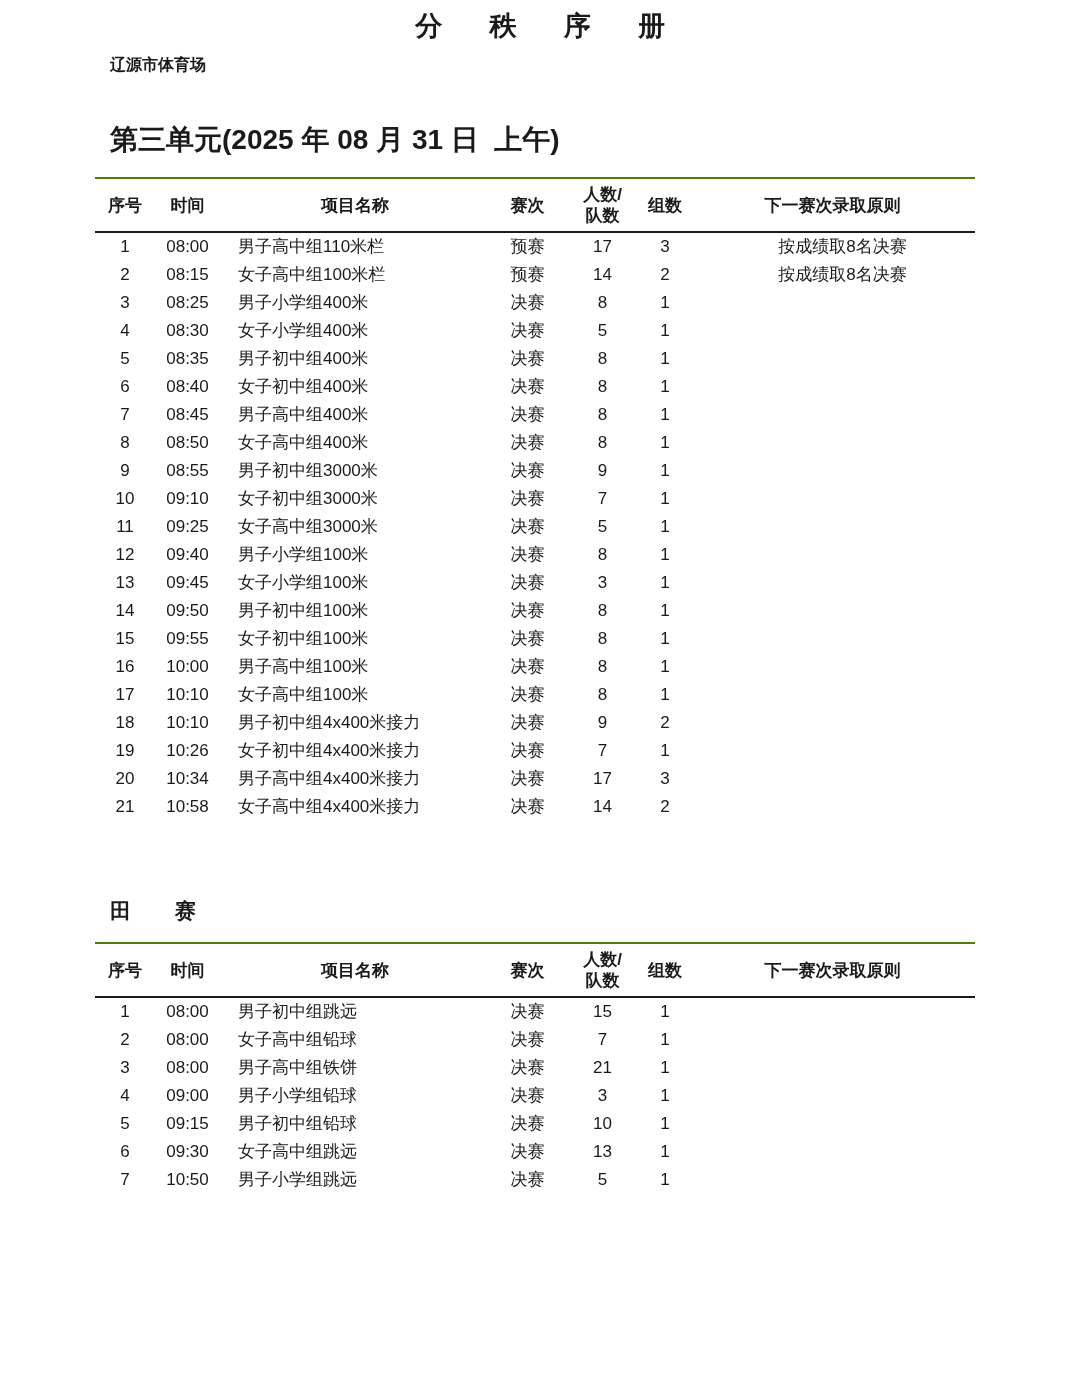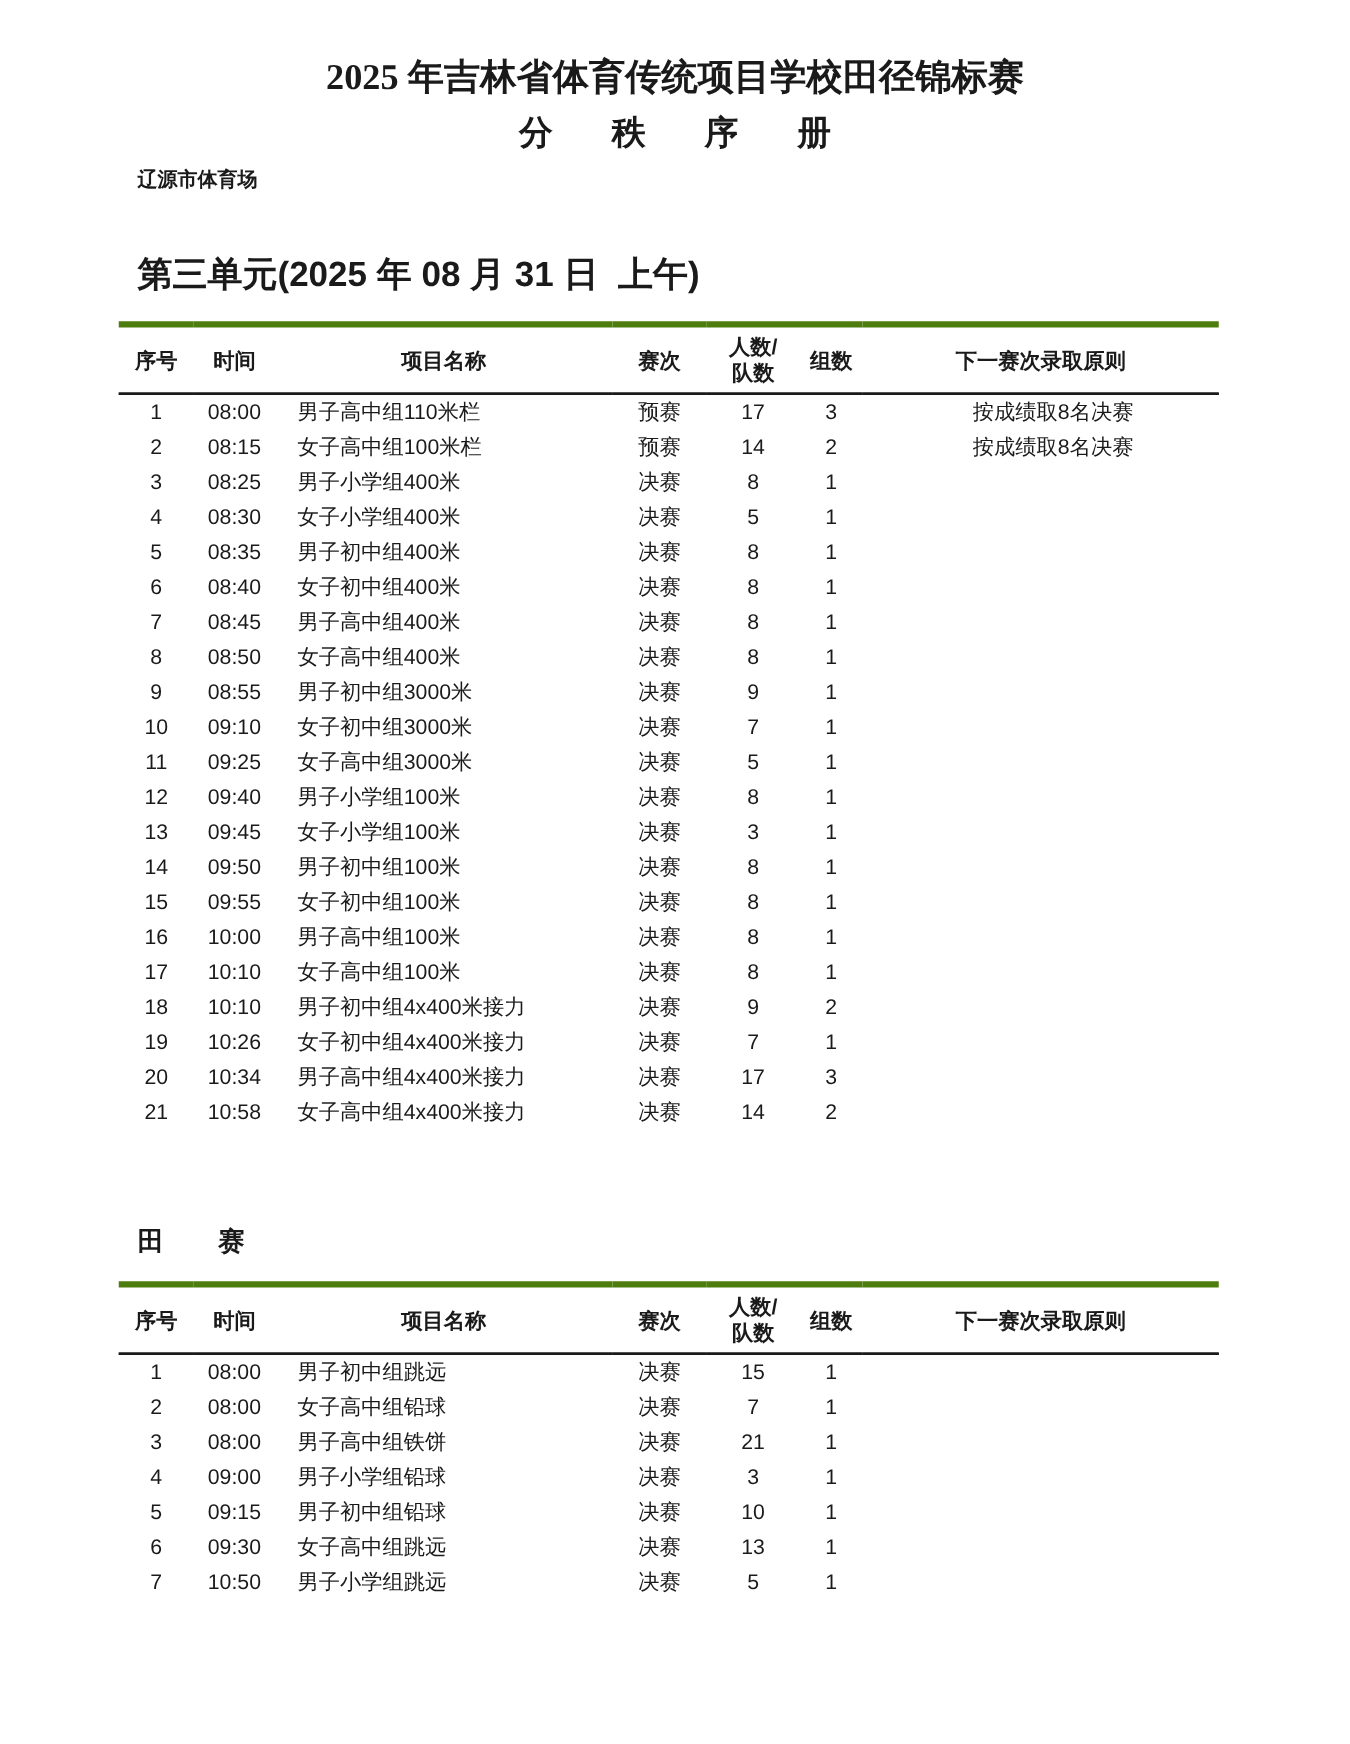--- a/index.html
+++ b/index.html
@@ -47,21 +47,21 @@
     letter-spacing:0.9em;
     white-space:pre;
   }
   .section-heading.field{margin-top:76px;}
 
   table.sched{
     width:880px;
     margin:18px 0 0 95px;
     border-collapse:collapse;
     table-layout:fixed;
-    border-top:5px solid #4d7c0f;
+    border-top:2px solid #4d7c0f;
   }
   table.sched col.c-no{width:60px;}
   table.sched col.c-time{width:65px;}
   table.sched col.c-event{width:270px;}
   table.sched col.c-round{width:75px;}
   table.sched col.c-count{width:75px;}
   table.sched col.c-groups{width:50px;}
   table.sched col.c-principle{width:285px;}
 
   table.sched thead th{
@@ -84,21 +84,20 @@
     overflow:hidden;
   }
   table.sched tbody td.c-event{text-align:left;padding-left:18px;margin-top:20px;}
   table.sched tbody td.c-principle{text-align:center;padding-left:20px;}
 </style>
 </head>
 <body>
 
 <div class="page">
 
-  <h1 class="doc-title">2025 年吉林省体育传统项目学校田径锦标赛</h1>
   <h2 class="doc-subtitle">分 秩 序 册</h2>
   <div class="venue">辽源市体育场</div>
   <div class="session-heading">第三单元(2025 年 08 月 31 日  上午)</div>
 
   <table class="sched">
     <colgroup>
       <col class="c-no">
         <col class="c-time">
         <col class="c-event">
         <col class="c-round">

